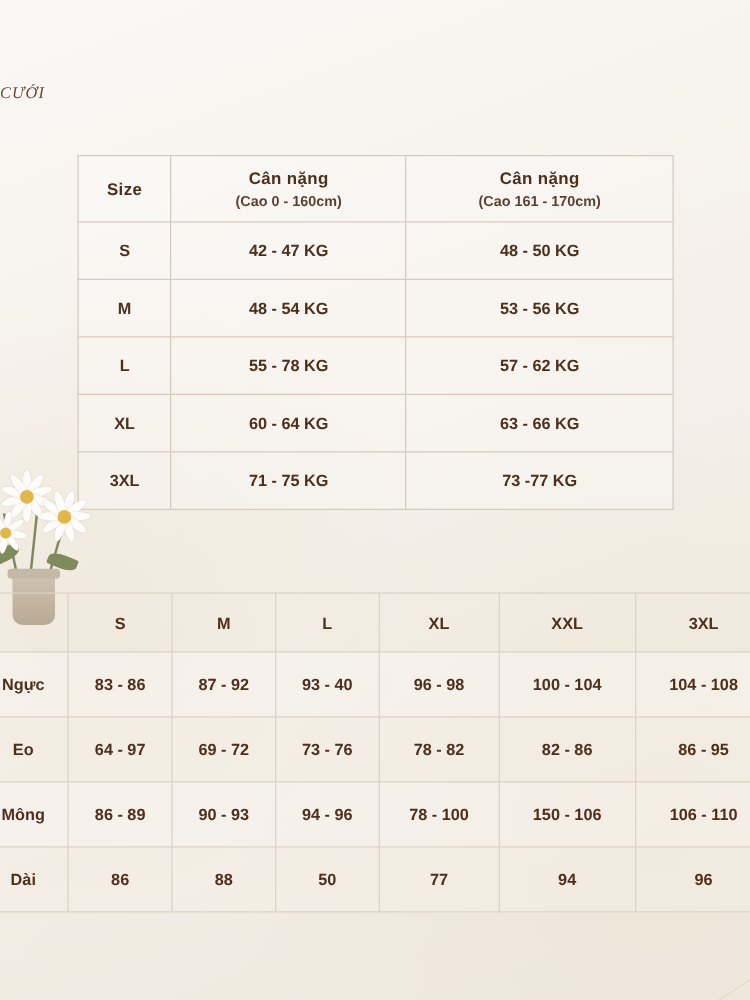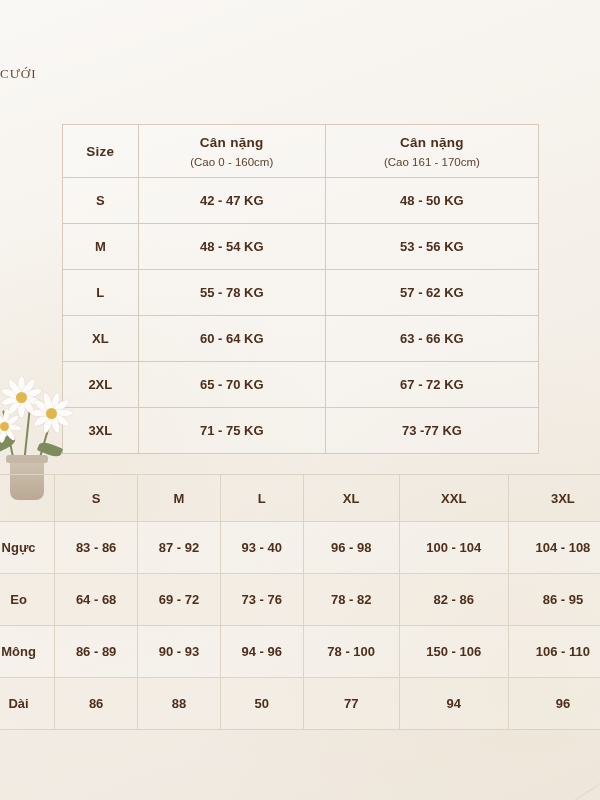--- a/index.html
+++ b/index.html
@@ -38,20 +38,21 @@
   .swoosh.s3 { top: 610px; transform: rotate(-9deg); border-bottom-color: rgba(201,168,112,0.18); }
 
   .brand-mark {
     position: absolute;
     left: 0;
     top: 66px;
     font-family: "Liberation Serif", serif;
     font-size: 13px;
     letter-spacing: 1px;
     color: #6b4a33;
+    font-style: italic;
   }
 
   .title {
     position: absolute;
     top: 48px;
     left: 0;
     width: 600px;
     text-align: center;
     font-family: "Liberation Serif", serif;
     font-size: 31px;
@@ -76,21 +77,21 @@
     font-size: 13px;
     font-weight: bold;
     height: 45px;
     padding: 0 4px;
   }
   .table-top thead th { height: 52px; }
   .th-main { font-size: 13.5px; letter-spacing: .3px; margin-top: 32px; }
   .th-sub {
     display: block;
     font-size: 11.5px;
-    font-weight: normal;
+    font-weight: bold;
     color: #5d4130;
     margin-top: 6px;
   }
 
   
   .table-bottom {
     position: absolute;
     left: -18px;
     top: 474px;
     width: 636px;
@@ -215,25 +216,20 @@
       </tr>
       <tr>
         <td>L</td>
         <td>55 - 78 KG</td>
         <td>57 - 62 KG</td>
       </tr>
       <tr>
         <td>XL</td>
         <td>60 - 64 KG</td>
         <td>63 - 66 KG</td>
-      </tr>
-      <tr>
-        <td>2XL</td>
-        <td>65 - 70 KG</td>
-        <td>67 - 72 KG</td>
       </tr>
       <tr>
         <td>3XL</td>
         <td>71 - 75 KG</td>
         <td>73 -77 KG</td>
       </tr>
     </tbody>
   </table>
 
   <div class="flower-cluster">
@@ -303,21 +299,21 @@
         <td class="row-label">Ngực</td>
         <td>83 - 86</td>
         <td>87 - 92</td>
         <td>93 - 40</td>
         <td>96 - 98</td>
         <td>100 - 104</td>
         <td>104 - 108</td>
       </tr>
       <tr>
         <td class="row-label">Eo</td>
-        <td>64 - 68</td>
+        <td>64 - 97</td>
         <td>69 - 72</td>
         <td>73 - 76</td>
         <td>78 - 82</td>
         <td>82 - 86</td>
         <td>86 - 95</td>
       </tr>
       <tr>
         <td class="row-label">Mông</td>
         <td>86 - 89</td>
         <td>90 - 93</td>

